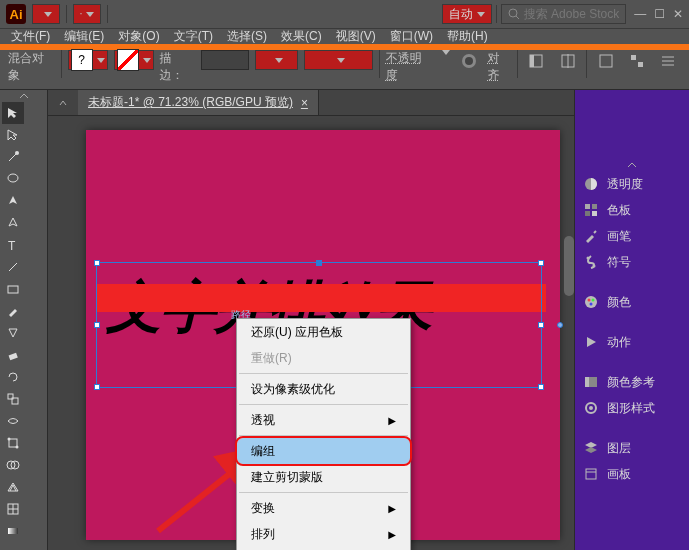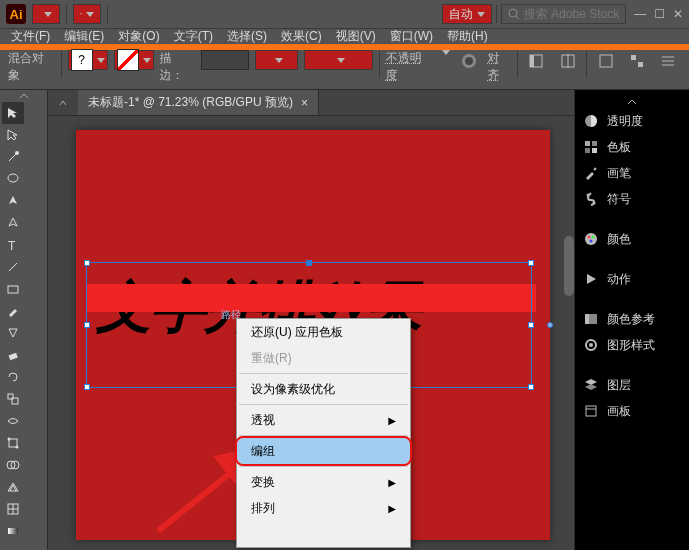--- a/index.html
+++ b/index.html
@@ -30,36 +30,36 @@
 .num-input { width: 50px; height: 20px; background: #424242; border: 1px solid #2a2a2a; color: #bbb; display: flex; align-items: center; padding: 0 4px; }
 .ctl-sep { width: 1px; height: 28px; background: #3a3a3a; }
 .icon-btn { width: 26px; height: 22px; display: flex; align-items: center; justify-content: center; cursor: pointer; }
 
 
 .workspace { display: flex; height: 460px; }
 .toolbox { width: 48px; background: #535353; border-right: 1px solid #2a2a2a; display: flex; flex-wrap: wrap; padding: 2px; gap: 0; }
 .tool { width: 22px; height: 22px; display: flex; align-items: center; justify-content: center; cursor: pointer; color: #ccc; }
 .tool.sel { background: #333; }
 
-.doc-area { flex: 1; background: #434343; display: flex; flex-direction: column; }
+.doc-area { flex: 1; background: #434343; display: flex; flex-direction: column; text-decoration: underline; }
 .doc-tab-row { height: 26px; background: #434343; display: flex; align-items: stretch; border-bottom: 1px solid #2a2a2a; }
 .doc-tab { display: flex; align-items: center; padding: 0 10px; background: #535353; color: #ddd; border-right: 1px solid #2a2a2a; }
 .doc-tab span.close { margin-left: 8px; cursor: pointer; }
 .canvas-wrap { flex: 1; position: relative; overflow: hidden; }
-.artboard { position: absolute; left: 28px; top: 14px; width: 474px; height: 410px; background: #b91c1c; box-shadow: 0 0 8px rgba(0,0,0,.5); }
+.artboard { position: absolute; left: 38px; top: 14px; width: 474px; height: 410px; background: #be185d; box-shadow: 0 0 8px rgba(0,0,0,.5); }
 .sel-bbox { position: absolute; left: 10px; top: 132px; width: 446px; height: 126px; border: 1px solid #2b7bd6; }
 .sel-handle { position: absolute; width: 6px; height: 6px; background: #fff; border: 1px solid #2b7bd6; }
 .anchor-dot { position: absolute; width: 6px; height: 6px; background: #8ab4e8; border: 1px solid #2b7bd6; border-radius: 50%; }
 .artwork-text { position: absolute; left: 20px; top: 140px; width: 430px; font-size: 56px; font-weight: 900; letter-spacing: -2px; color: #000; white-space: nowrap; font-style: italic; }
 .red-bar { position: absolute; left: 10px; top: 154px; width: 450px; height: 28px; background: #f02424; }
 .path-label { position: absolute; left: 145px; top: 178px; font-size: 10px; color: #9fc1ec; }
 .red-arrow { position: absolute; left: 100px; top: 330px; width: 120px; height: 90px; }
 
 
-.panel-dock { width: 115px; background: #000000; border-left: 1px solid #2a2a2a; display: flex; flex-direction: column; padding-top: 8px; }
+.panel-dock { width: 115px; background: #4c1d95; border-left: 1px solid #2a2a2a; display: flex; flex-direction: column; padding-top: 8px; justify-content: center; }
 .panel-item { height: 26px; display: flex; align-items: center; padding: 0 8px; cursor: pointer; gap: 8px; }
 .panel-gap { height: 14px; }
 
 
 .context-menu { position: absolute; left: 236px; top: 318px; width: 175px; background: #f0f0f0; color: #000; border: 1px solid #9a9a9a; box-shadow: 2px 2px 6px rgba(0,0,0,.4); z-index: 100; }
 .ctx-item { height: 26px; display: flex; align-items: center; justify-content: space-between; padding: 0 14px; cursor: pointer; position: relative; }
 .ctx-item.disabled { color: #9a9a9a; cursor: default; }
 .ctx-item.highlight { background: #a0cdf0; }
 .ctx-item.boxed { outline: 2px solid #e11; border-radius: 6px; }
 .ctx-sep { height: 1px; background: #c8c8c8; margin: 2px 2px; }
@@ -450,20 +450,23 @@
     </div>
   <div class="ctx-sep"></div>
   <div class="ctx-item">
       <span>透视</span>
       <span class="ctx-arrow">▶</span>
     </div>
   <div class="ctx-sep"></div>
   <div class="ctx-item highlight boxed">
       <span>编组</span>
     </div>
+  <div class="ctx-item">
+      <span>建立剪切蒙版</span>
+    </div>
   <div class="ctx-sep"></div>
   <div class="ctx-item">
       <span>变换</span>
       <span class="ctx-arrow">▶</span>
     </div>
   <div class="ctx-item">
       <span>排列</span>
       <span class="ctx-arrow">▶</span>
     </div>
   <div class="ctx-item"></div>

